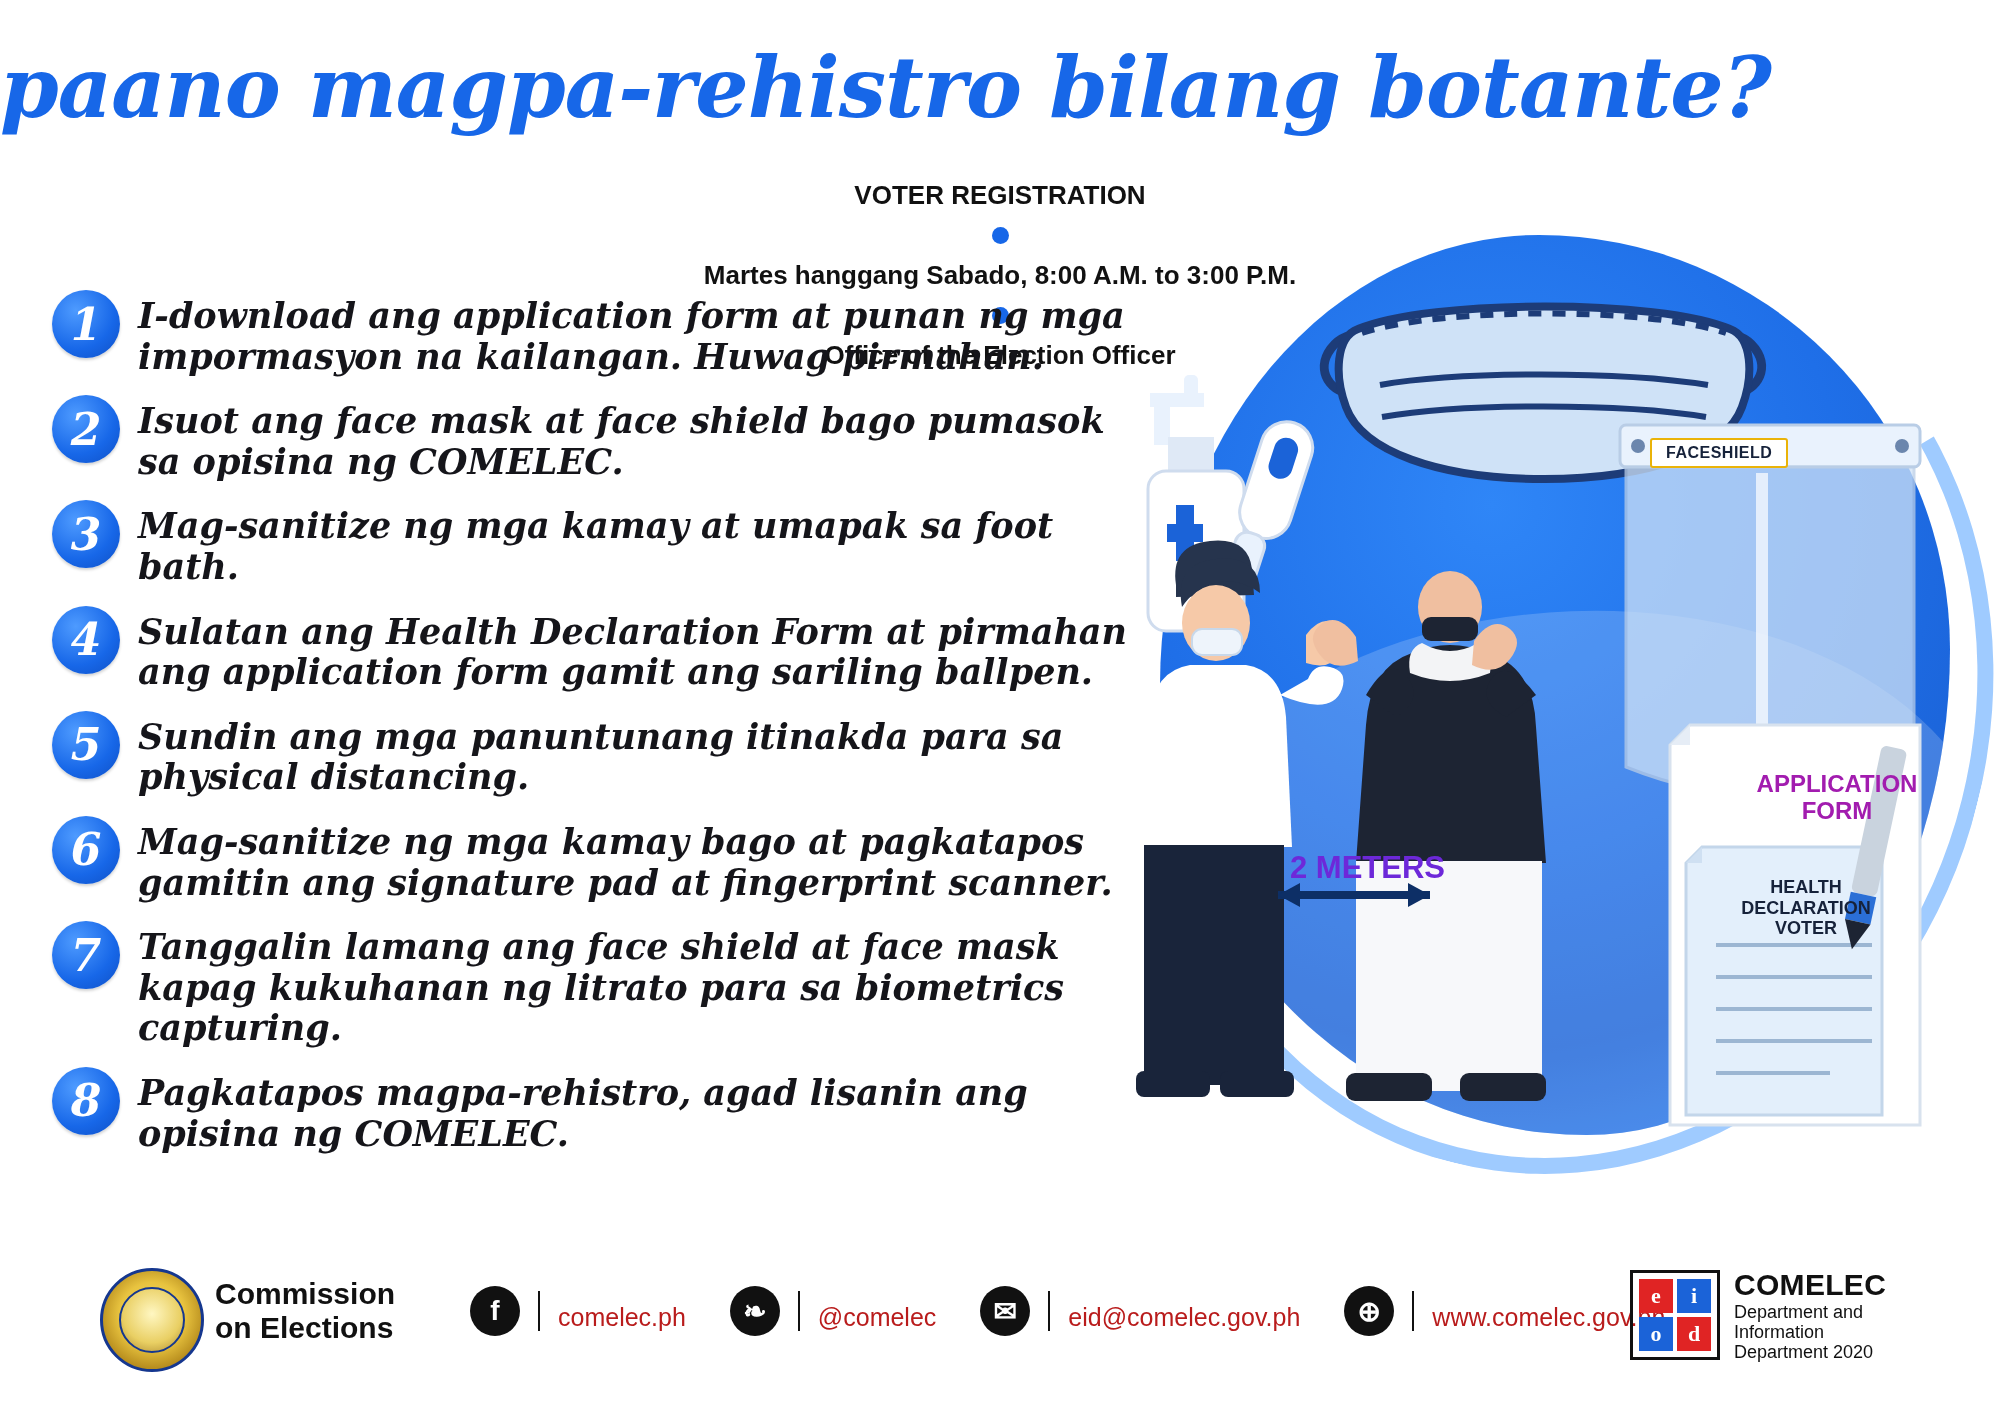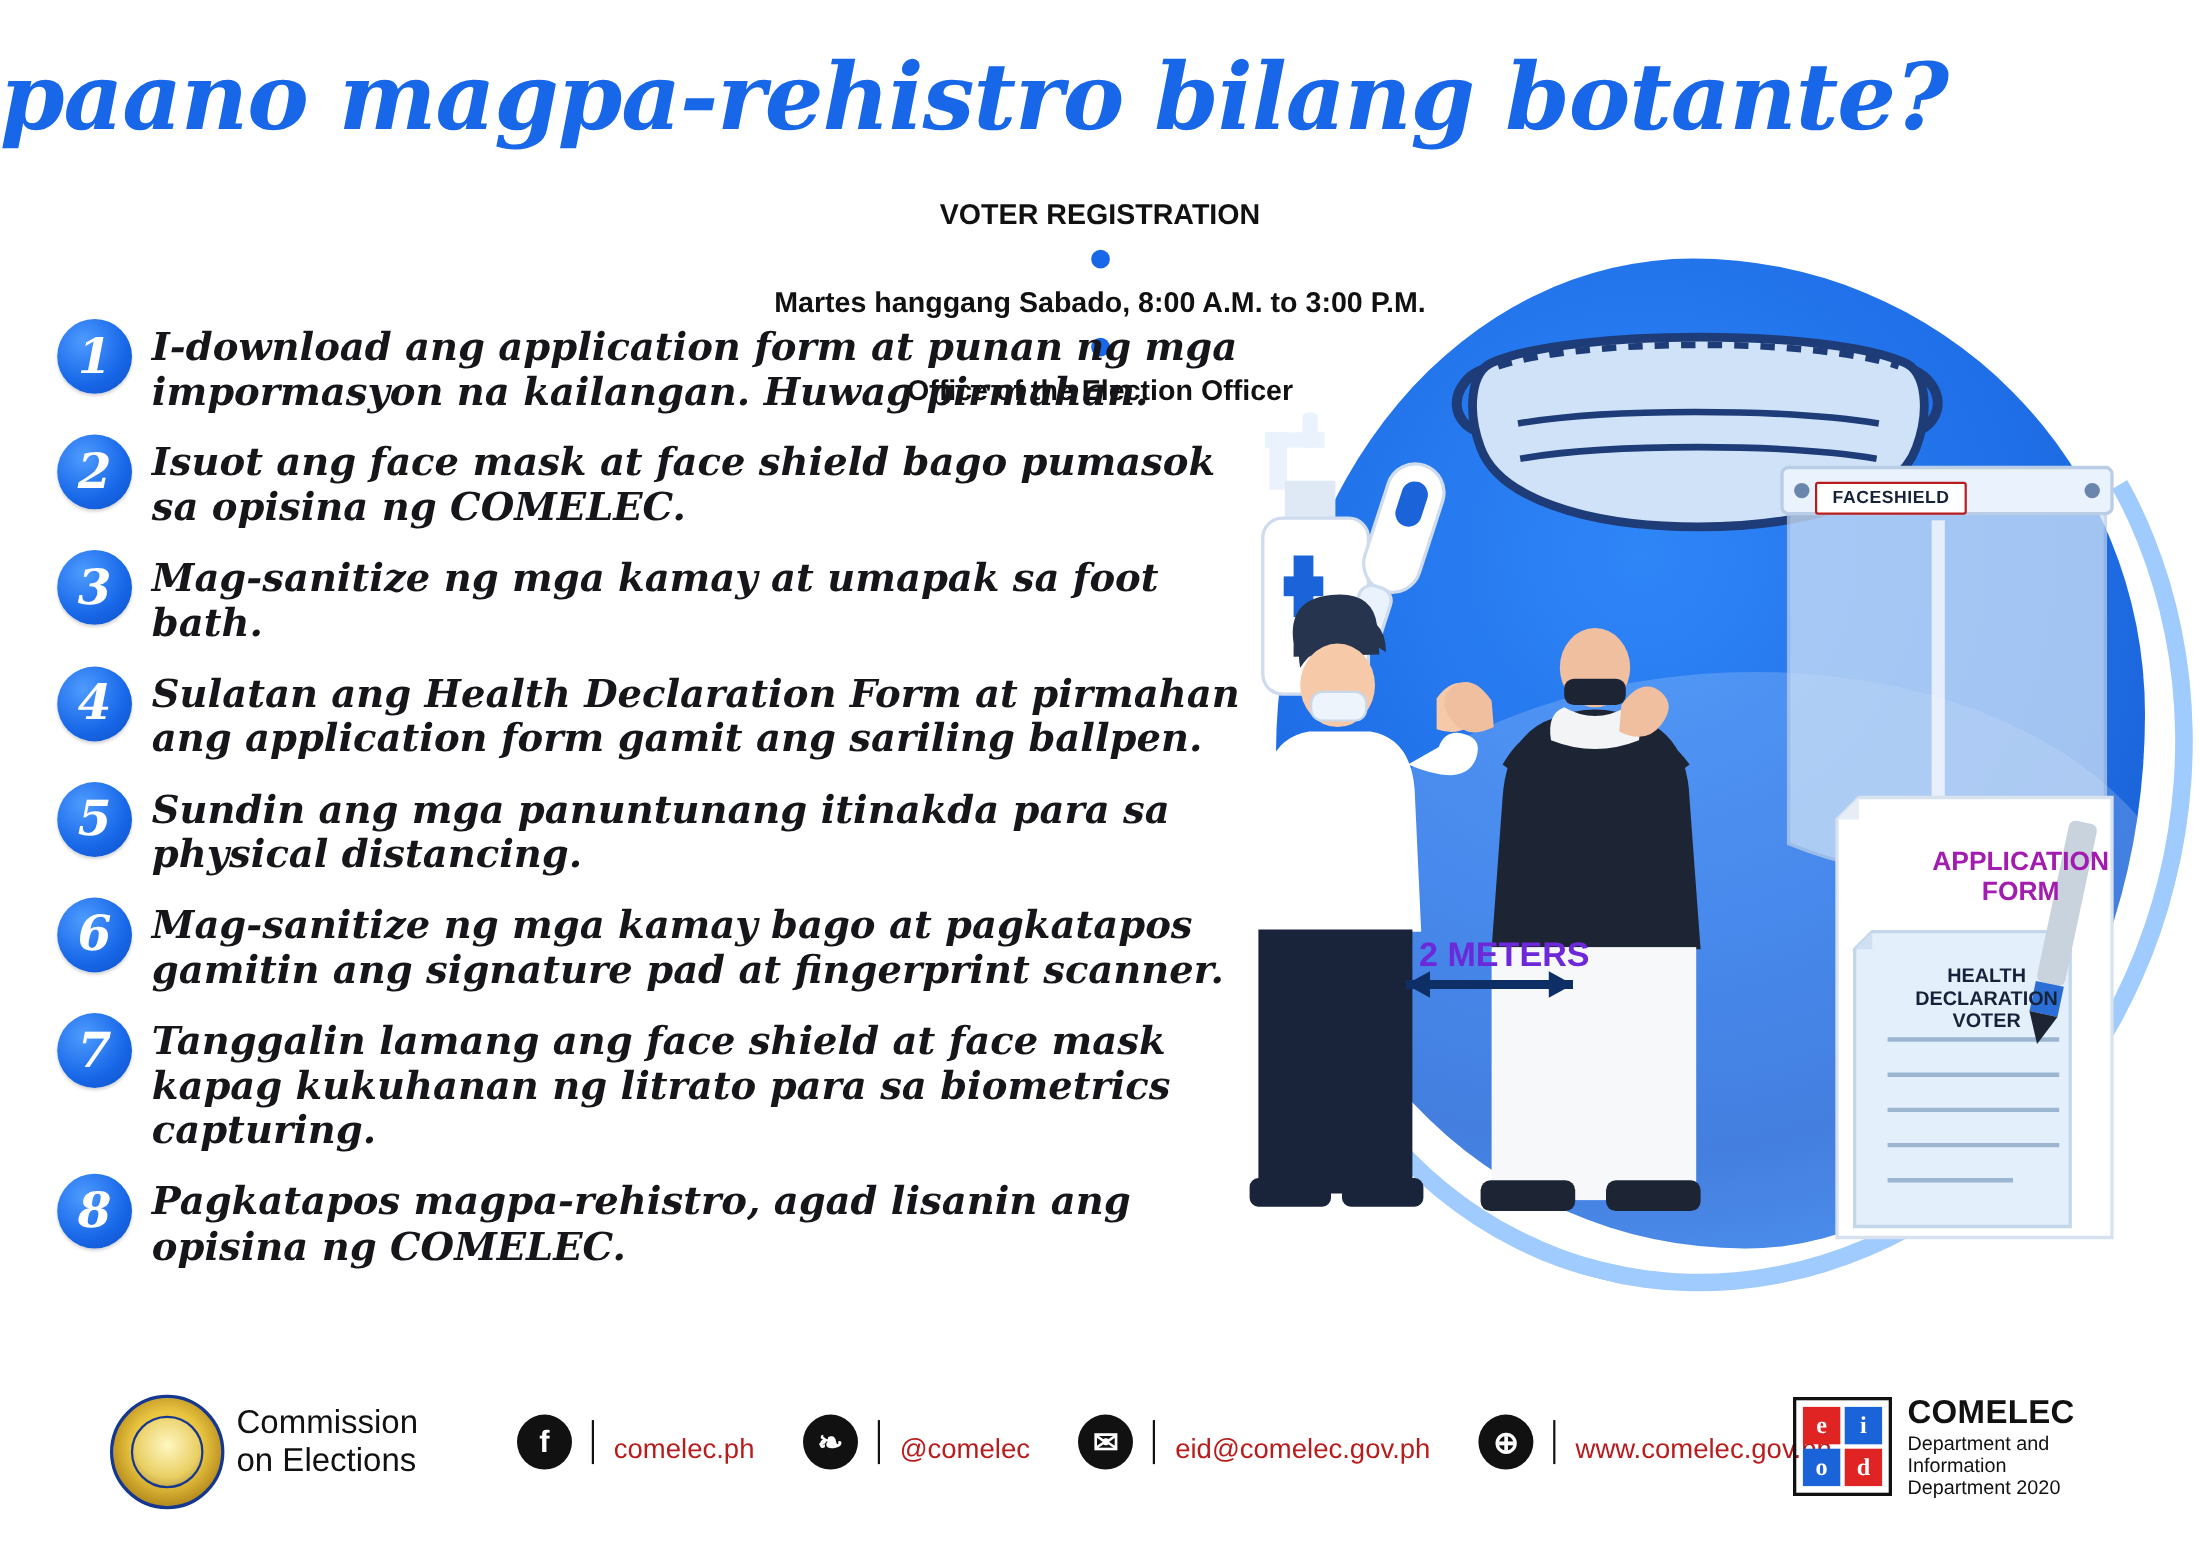--- a/index.html
+++ b/index.html
@@ -81,21 +81,21 @@
     position:absolute;left:18px;top:0;width:810px;height:920px;
     border:16px solid #8fc2ff;
     border-radius:50%;
     border-left-color:transparent;border-top-color:transparent;
     transform:rotate(14deg);
     opacity:.85;
   }
   .art svg{position:absolute;left:0;top:0;}
   .tag-faceshield{
     position:absolute;left:520px;top:213px;
-    background:#fff;border:2px solid #b91c1c;border-radius:3px;
+    background:#fff;border:2px solid #eab308;border-radius:3px;
     font-size:16px;font-weight:bold;letter-spacing:.5px;color:#16223a;
     padding:4px 14px;
   }
   .lbl-2m{
     position:absolute;left:160px;top:625px;
     font-size:31px;font-weight:bold;color:#6d28d9;
   }
   .lbl-appform{
     position:absolute;left:592px;top:546px;width:230px;
     text-align:center;font-size:24px;font-weight:bold;color:#a21caf;line-height:1.12;
@@ -117,21 +117,21 @@
     font-size:9px;color:#15378f;text-align:center;font-weight:bold;line-height:1.05;
     overflow:hidden;
   }
   .seal-inner{
     width:62px;height:62px;border-radius:50%;
     background:radial-gradient(circle at 50% 40%, #fff7c2 0%, #e9cf63 60%, #a9842a 100%);
     border:2px solid #15378f;
   }
   .comm{
     position:absolute;left:215px;top:17px;
-    font-size:30px;font-weight:normal;color:#111;line-height:1.12;
+    font-size:30px;font-weight:bold;color:#111;line-height:1.12;
   }
   .social{
     position:absolute;left:470px;top:26px;width:1140px;
     display:flex;align-items:center;gap:0px;
   }
   .s-item{display:flex;align-items:center;}
   .s-icon{
     width:50px;height:50px;border-radius:50%;
     background:#111;color:#fff;
     display:flex;align-items:center;justify-content:center;

